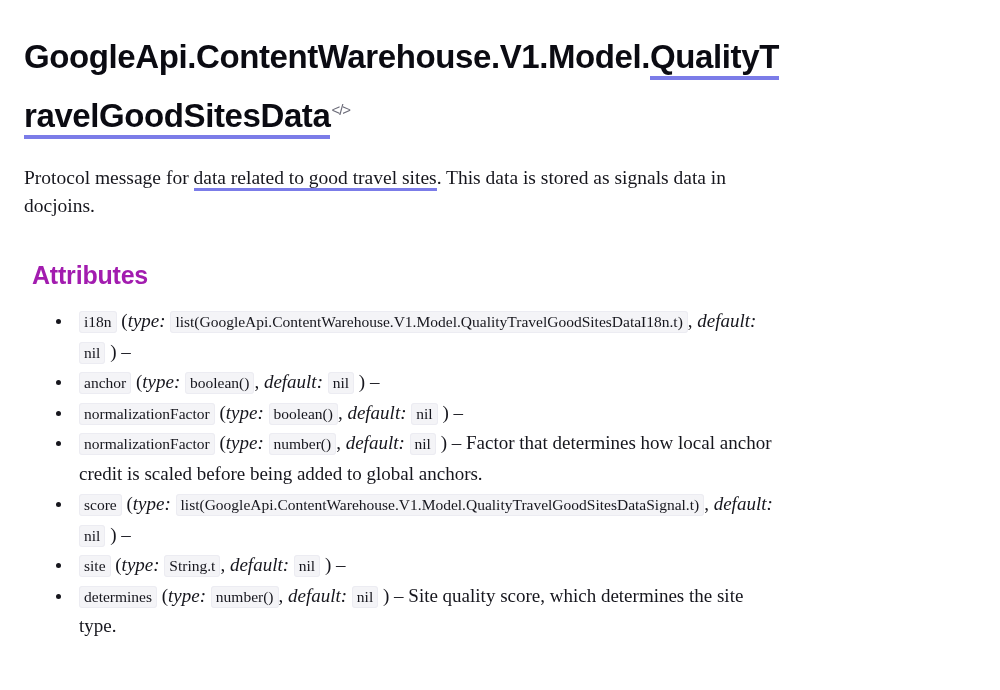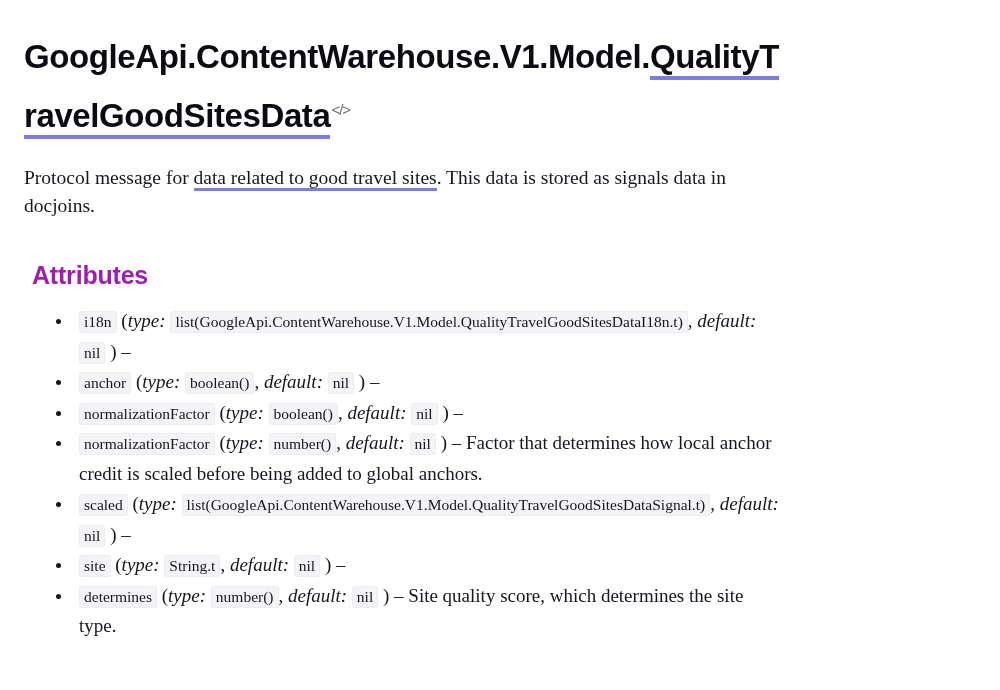--- a/index.html
+++ b/index.html
@@ -136,18 +136,18 @@
 
   <p class="description"><span>Protocol message for </span><span class="hl">data related to good travel sites</span><span>. This data is stored as signals data in docjoins.</span></p>
 
   <h2 class="section-heading">Attributes</h2>
 
   <ul class="attr-list" id="attr-list">
       <li><code class="code">i18n</code> <span class="paren">(</span><span class="ital">type:</span> <code class="code">list(GoogleApi.ContentWarehouse.V1.Model.QualityTravelGoodSitesDataI18n.t)</code><span class="sep">,</span> <span class="ital">default:</span> <code class="code">nil</code> <span class="paren">)</span> <span class="dash">–</span></li>
       <li><code class="code">anchor</code> <span class="paren">(</span><span class="ital">type:</span> <code class="code">boolean()</code><span class="sep">,</span> <span class="ital">default:</span> <code class="code">nil</code> <span class="paren">)</span> <span class="dash">–</span></li>
       <li><code class="code">normalizationFactor</code> <span class="paren">(</span><span class="ital">type:</span> <code class="code">boolean()</code><span class="sep">,</span> <span class="ital">default:</span> <code class="code">nil</code> <span class="paren">)</span> <span class="dash">–</span></li>
       <li><code class="code">normalizationFactor</code> <span class="paren">(</span><span class="ital">type:</span> <code class="code">number()</code><span class="sep">,</span> <span class="ital">default:</span> <code class="code">nil</code> <span class="paren">)</span> <span class="dash">–</span> <span class="desc-text">Factor that determines how local anchor credit is scaled before being added to global anchors.</span></li>
-      <li><code class="code">scaled</code> <span class="paren">(</span><span class="ital">type:</span> <code class="code">list(GoogleApi.ContentWarehouse.V1.Model.QualityTravelGoodSitesDataSignal.t)</code><span class="sep">,</span> <span class="ital">default:</span> <code class="code">nil</code> <span class="paren">)</span> <span class="dash">–</span></li>
+      <li><code class="code">score</code> <span class="paren">(</span><span class="ital">type:</span> <code class="code">list(GoogleApi.ContentWarehouse.V1.Model.QualityTravelGoodSitesDataSignal.t)</code><span class="sep">,</span> <span class="ital">default:</span> <code class="code">nil</code> <span class="paren">)</span> <span class="dash">–</span></li>
       <li><code class="code">site</code> <span class="paren">(</span><span class="ital">type:</span> <code class="code">String.t</code><span class="sep">,</span> <span class="ital">default:</span> <code class="code">nil</code> <span class="paren">)</span> <span class="dash">–</span></li>
       <li><code class="code">determines</code> <span class="paren">(</span><span class="ital">type:</span> <code class="code">number()</code><span class="sep">,</span> <span class="ital">default:</span> <code class="code">nil</code> <span class="paren">)</span> <span class="dash">–</span> <span class="desc-text">Site quality score, which determines the site type.</span></li>
     </ul>
 
 </div>
 
 </body></html>

